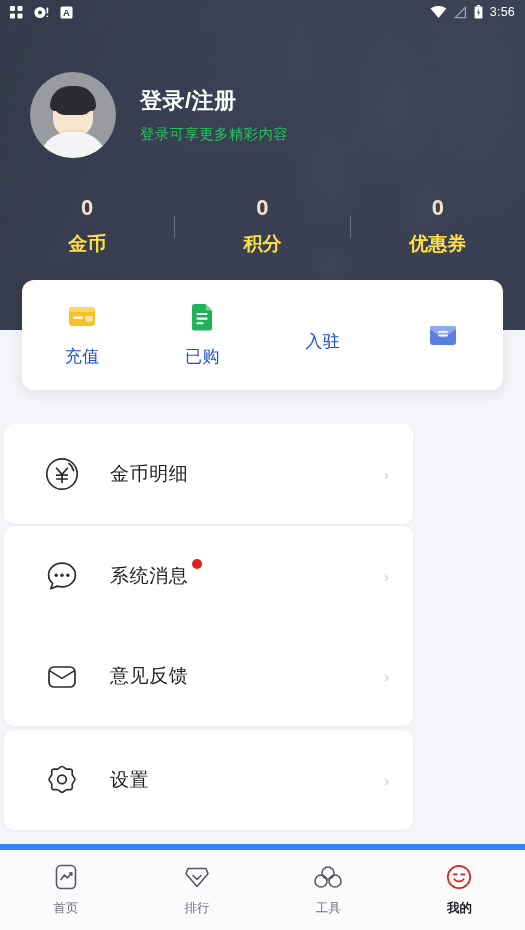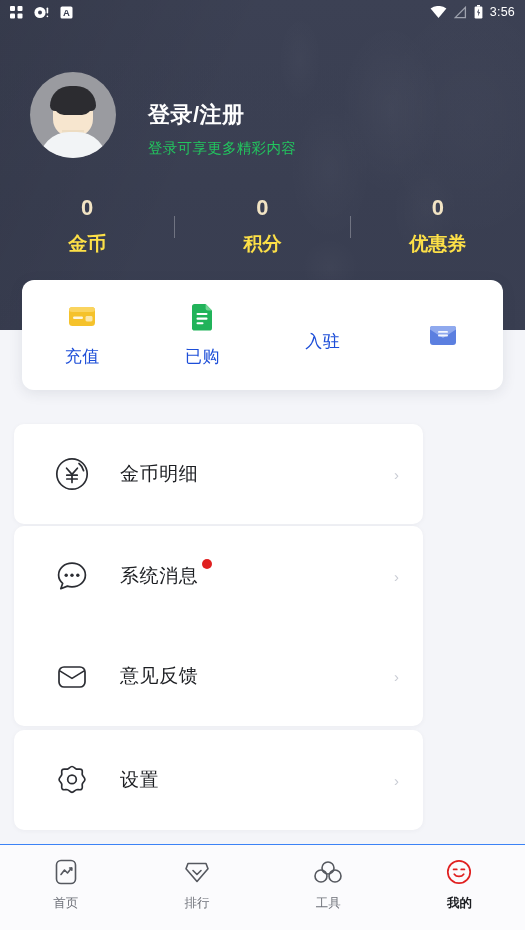--- a/index.html
+++ b/index.html
@@ -41,21 +41,21 @@
     display:flex; align-items:center; z-index:12;
     padding:0 10px 0 10px;
   }
   .sb-left { display:flex; align-items:center; gap:11px; }
   .sb-right { margin-left:auto; display:flex; align-items:center; gap:7px; }
   .sb-time { color:#fff; font-size:12.5px; letter-spacing:.2px; }
   .sb-ico { display:block; }
 
   
   .profile {
-    position:absolute; top:72px; left:30px; display:flex; align-items:flex-end; z-index:10;gap:8px;
+    position:absolute; top:72px; left:30px; display:flex; align-items:center; z-index:10;
   }
   .avatar {
     width:86px; height:86px; border-radius:50%;
     background:#9a9ba0; overflow:hidden; position:relative; flex:0 0 auto;
   }
   .av-head { position:absolute; left:50%; top:19px; transform:translateX(-50%);
     width:40px; height:46px; border-radius:20px 20px 18px 18px; background:#f7e6cf; }
   .av-hair { position:absolute; left:50%; top:14px; transform:translateX(-50%);
     width:46px; height:25px; border-radius:23px 23px 6px 6px; background:#2c2c30; }
   .av-hair::after{ content:""; position:absolute; left:4px; bottom:-4px; width:38px; height:10px;
@@ -89,35 +89,35 @@
   .quick-ico { height:30px; display:flex; align-items:center; justify-content:center; position:relative; }
   .quick-lbl { font-size:17px; color:#1d4ed8; margin-top:13px; letter-spacing:.5px; }
   .hot-badge {
     position:absolute; top:-7px; left:50%; margin-left:4px;
     background:#ee3b33; color:#fff; font-size:8px; font-weight:bold;
     padding:1.5px 4px; border-radius:6px 6px 6px 1px; letter-spacing:.4px; line-height:1;
   }
 
   
   .menu-card {
-    position:absolute; left:14px; width:409px;
+    position:absolute; left:4px; width:409px;
     background:#ffffff; border-radius:10px;
     box-shadow:0 1px 5px rgba(40,45,70,.045);
   }
   .row { display:flex; align-items:center; height:100px; padding:0 24px 0 40px; cursor:pointer; }
   .row-ico { width:42px; flex:0 0 auto; display:flex; align-items:center; }
   .row-lbl { font-size:19px; color:#1c1e22; margin-left:24px; letter-spacing:.6px; position:relative; }
   .row-dot { position:absolute; top:-4px; right:-14px; width:10px; height:10px;
     border-radius:50%; background:#e02020; }
   .row-arrow { margin-left:auto; color:#c9ccd4; font-size:15px; }
 
   
   .tabbar {
     position:absolute; left:0; bottom:0; width:525px; height:86px;
-    background:#fbfbfd; border-top:1px solid #3b82f6;
+    background:#fbfbfd; border-top:6px solid #3b82f6;
     display:flex; align-items:flex-start; padding-top:12px;justify-content:space-between;
   }
   .tab { flex:1; text-align:center; cursor:pointer; }
   .tab-ico { height:30px; display:flex; align-items:center; justify-content:center; }
   .tab-lbl { font-size:12.5px; color:#6e7179; margin-top:8px; }
   .tab.active .tab-lbl { color:#1c1e22; font-weight:bold; }
 </style>
 </head>
 <body>
 

